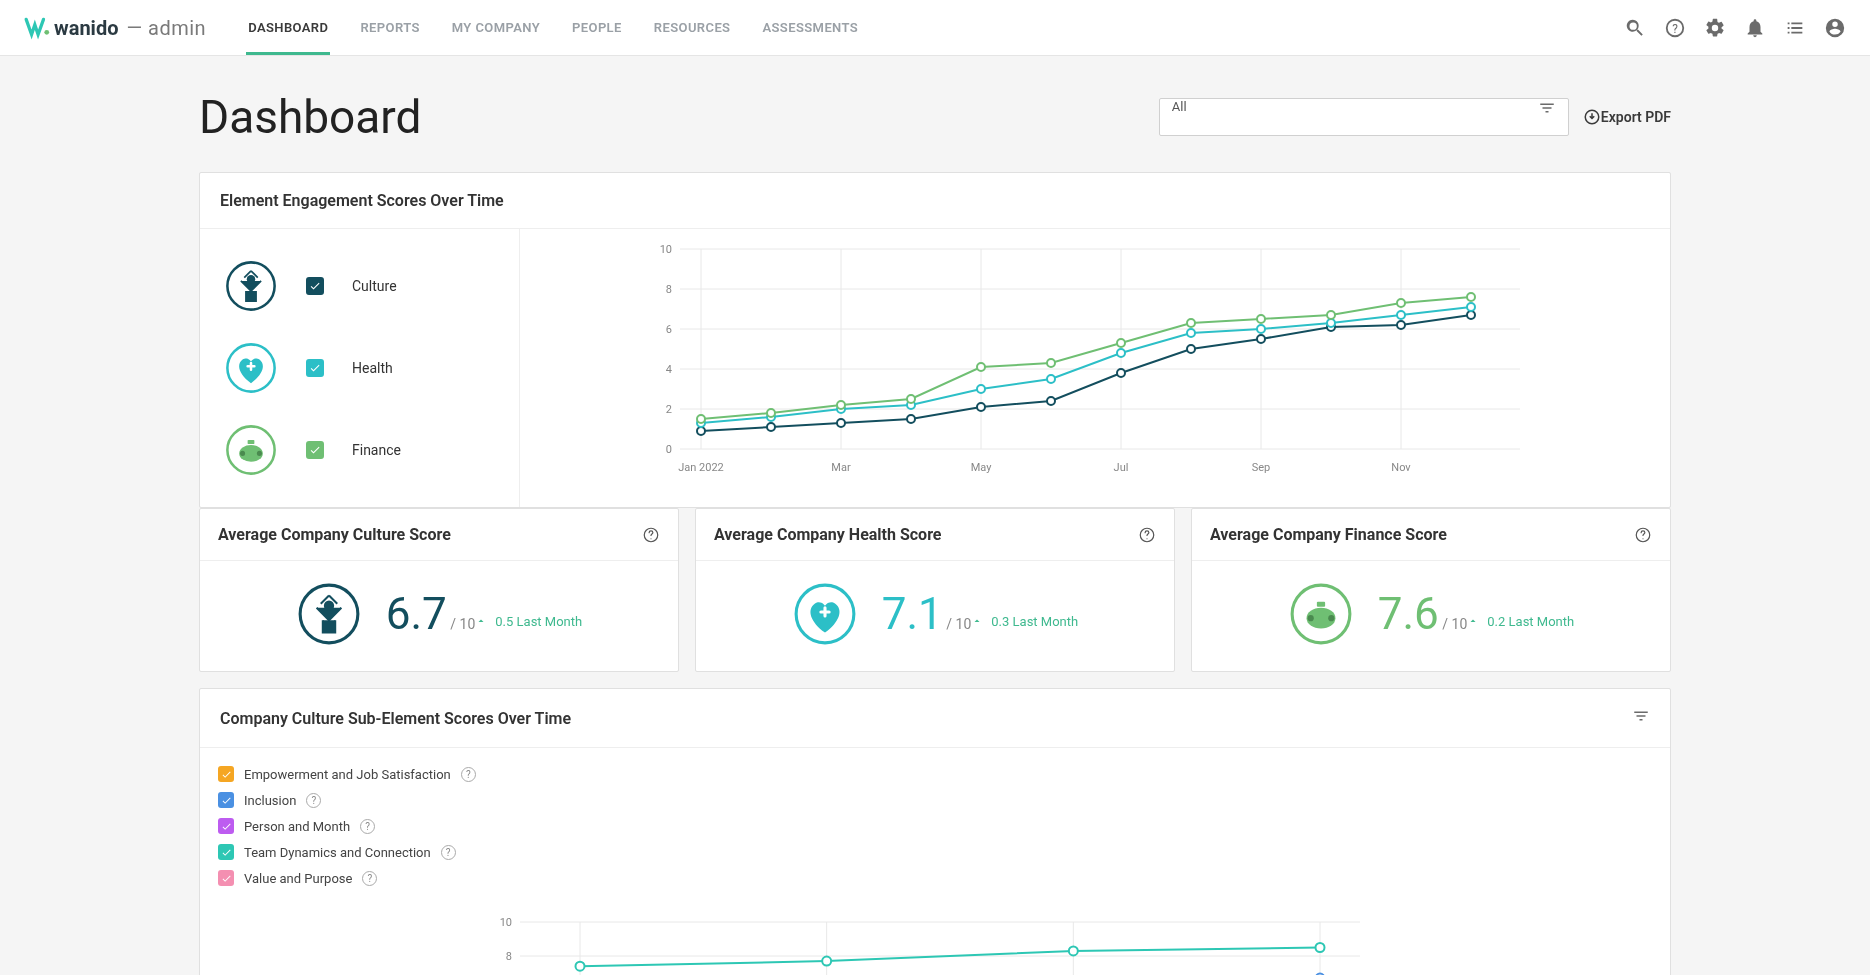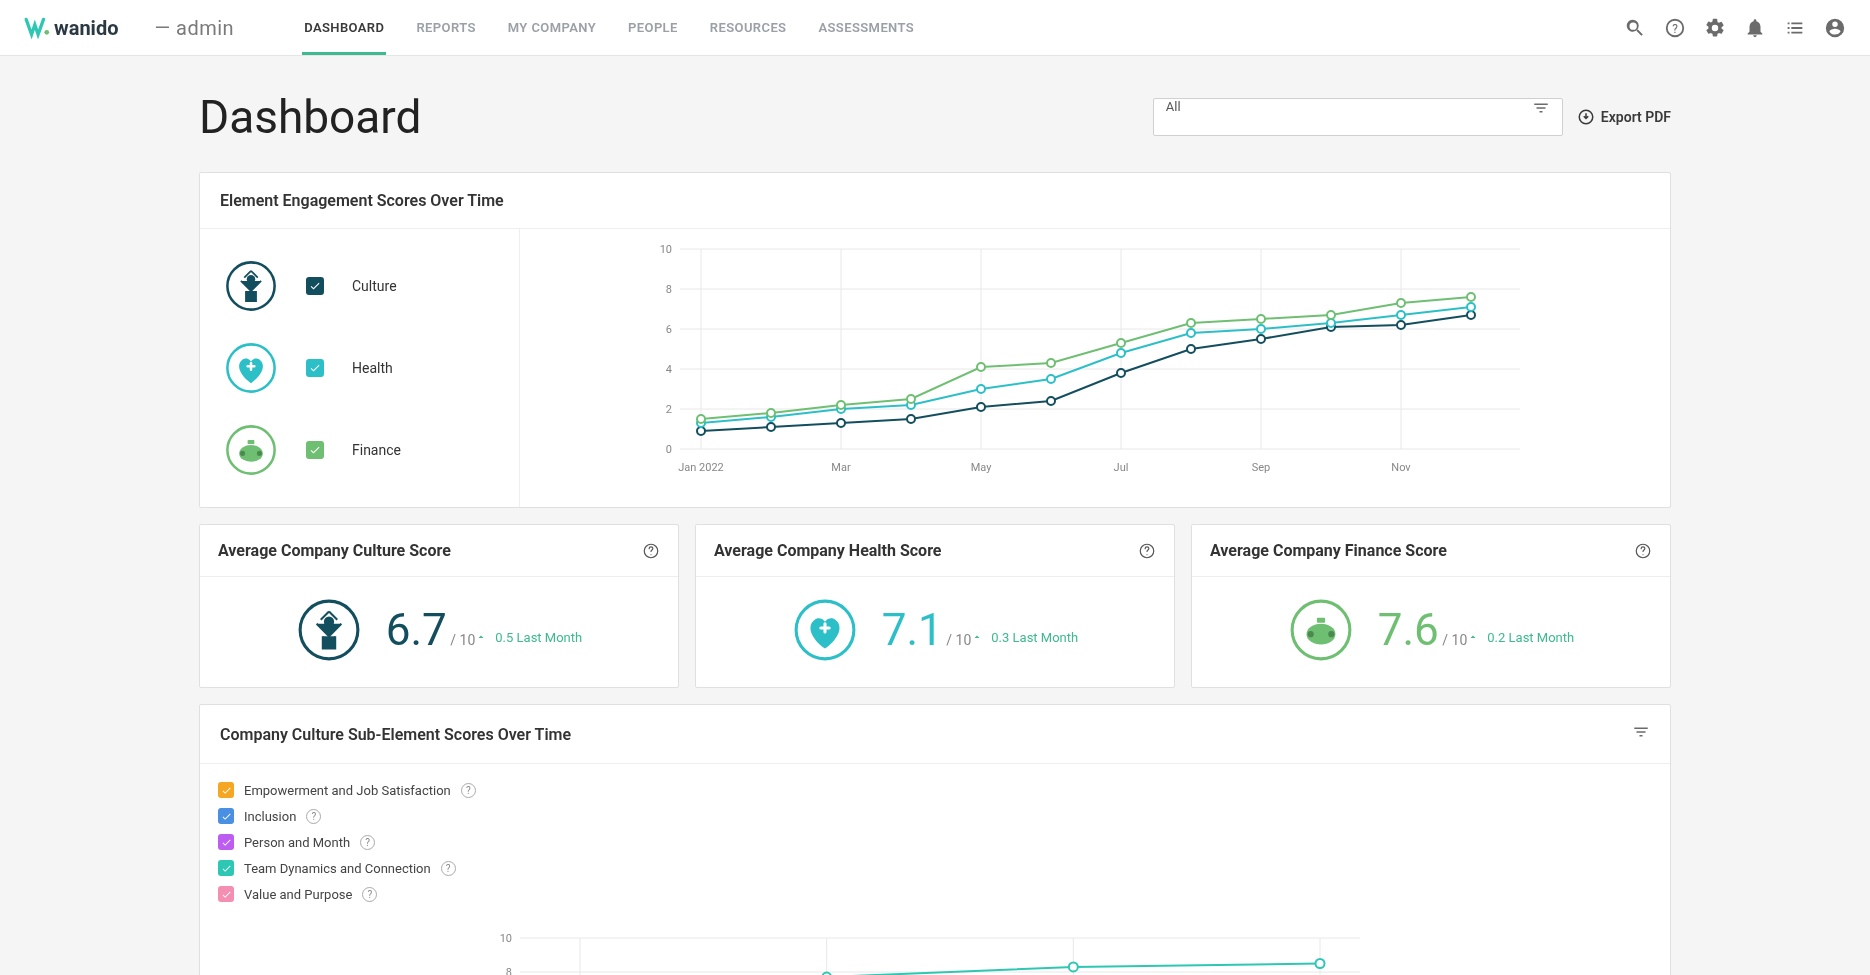--- a/index.html
+++ b/index.html
@@ -1,41 +1,41 @@
 <!DOCTYPE html>
 <html><head>
 <meta charset="utf-8">
 <style>
   * { box-sizing: border-box; margin: 0; padding: 0; }
   body { font-family: -apple-system, BlinkMacSystemFont, "Segoe UI", Roboto, Arial, sans-serif; background: #f5f5f5; color: #333; }
   
   
   .topbar { background: #fff; height: 56px; border-bottom: 1px solid #e5e5e5; display: flex; align-items: center; padding: 0 24px; justify-content: space-between; }
-  .left-group { display: flex; align-items: center; gap: 28px; }
+  .left-group { display: flex; align-items: center; }
   .logo { display: flex; align-items: center; gap: 4px; font-weight: 700; font-size: 20px; color: #2b3a42; margin-right: 8px; }
   .logo svg { width: 26px; height: 26px; }
   .admin-label { font-size: 20px; color: #7a7a7a; letter-spacing: 0.5px; }
   .nav { display: flex; margin-left: 40px; gap: 28px; }
   .nav-item { font-size: 13px; font-weight: 600; letter-spacing: 0.4px; color: #9aa0a6; padding: 20px 2px 17px; cursor: pointer; border-bottom: 3px solid transparent; }
   .nav-item.active { color: #3a3a3a; border-bottom-color: #3fb98f; }
   .right-icons { display: flex; gap: 18px; align-items: center; color: #6b6b6b; }
   .right-icons .icon { width: 22px; height: 22px; cursor: pointer; display:flex; align-items:center; justify-content:center; }
   .right-icons svg { width: 22px; height: 22px; fill: #6b6b6b; }
 
   
   .page { max-width: 1520px; margin: 0 auto; padding: 34px 24px; }
   .page-header { display: flex; align-items: center; justify-content: space-between; margin-bottom: 28px; }
   .page-title { font-size: 46px; font-weight: 400; color: #222; }
   .header-actions { display:flex; align-items:center; gap: 14px; }
   .filter-select { background:#fff; border:1px solid #d0d0d0; height:38px; width:410px; display:flex; align-items:flex-start; justify-content:space-between; padding:0 12px; font-size:13px; color:#555; cursor:pointer; border-radius:2px; }
-  .export-btn { display:flex; align-items:center; gap:6px; font-size:14px; font-weight:600; color:#3a3a3a; cursor:pointer; }
+  .export-btn { display:flex; align-items:center; font-size:14px; font-weight:600; color:#3a3a3a; cursor:pointer; }
   .export-btn svg { width:18px; height:18px; }
 
   
-  .card { background:#fff; border:1px solid #e0e0e0; border-radius:2px; margin-bottom:16px; }
+  .card { background:#fff; border:1px solid #e0e0e0; border-radius:2px; }
   .card-header { padding:18px 20px; border-bottom:1px solid #eee; font-size:16px; font-weight:600; color:#333; display:flex; justify-content:space-between; align-items:center;}
   .card-body { padding: 0; display:flex; }
 
   
   .legend-panel { width:320px; border-right:1px solid #eee; padding:30px 24px; display:flex; flex-direction:column; gap:28px; }
   .legend-entry { display:flex; align-items:center; gap:28px; }
   .legend-entry .big-icon { width:54px; height:54px; }
   .chk { width:18px; height:18px; border:2px solid; border-radius:3px; display:flex; align-items:center; justify-content:center; cursor:pointer;}
   .chk svg { width:12px; height:12px; fill:#fff;}
   .legend-label { font-size:14px; color:#333; }

